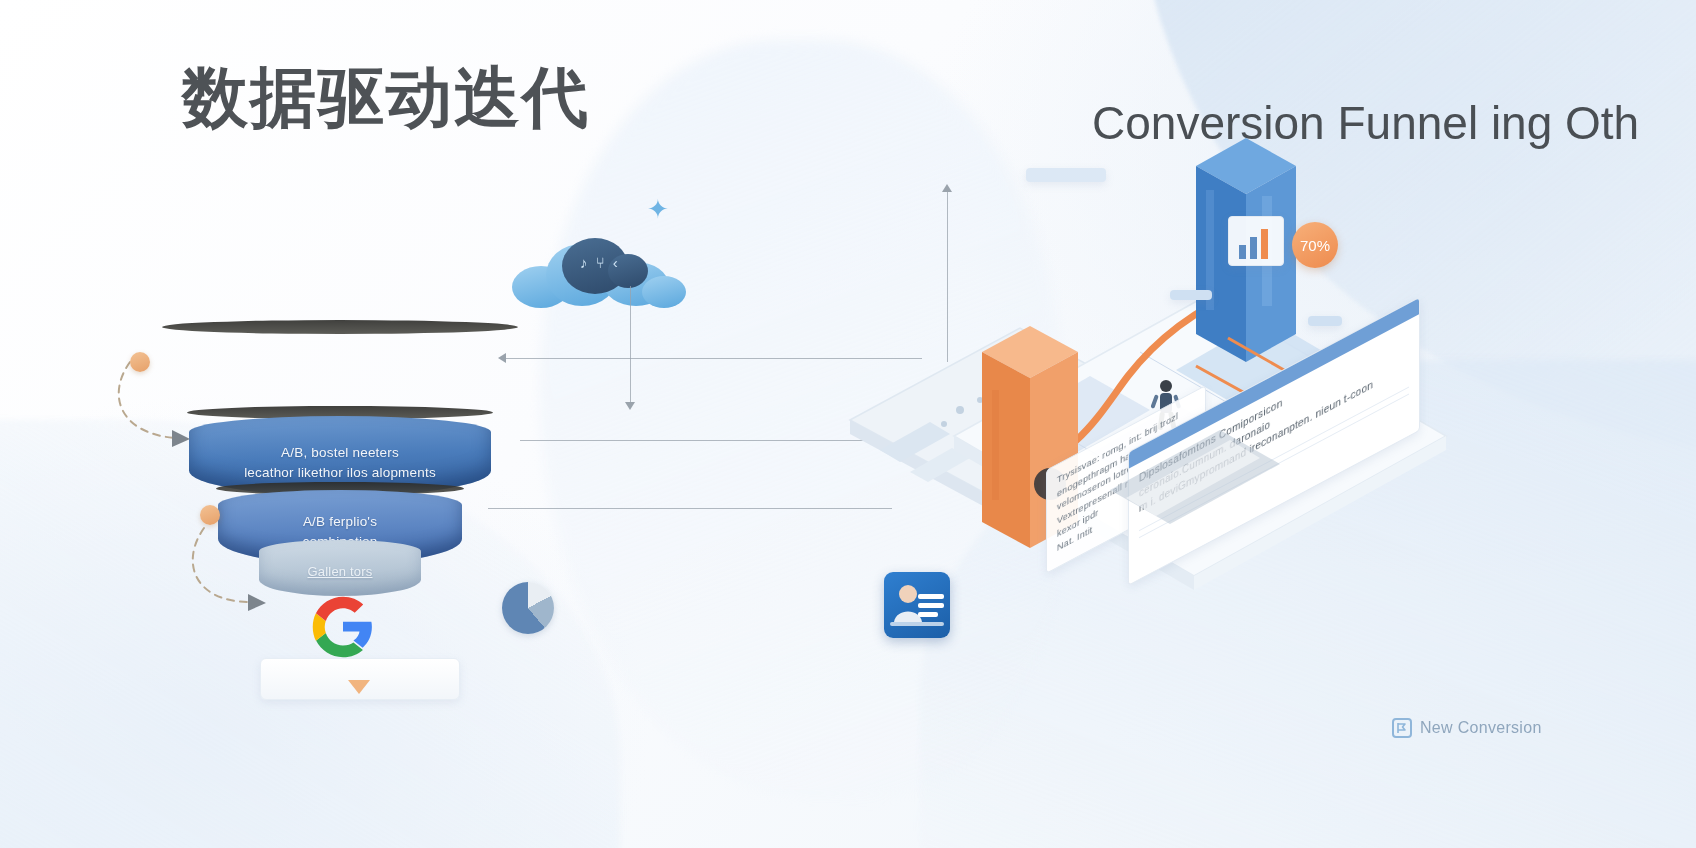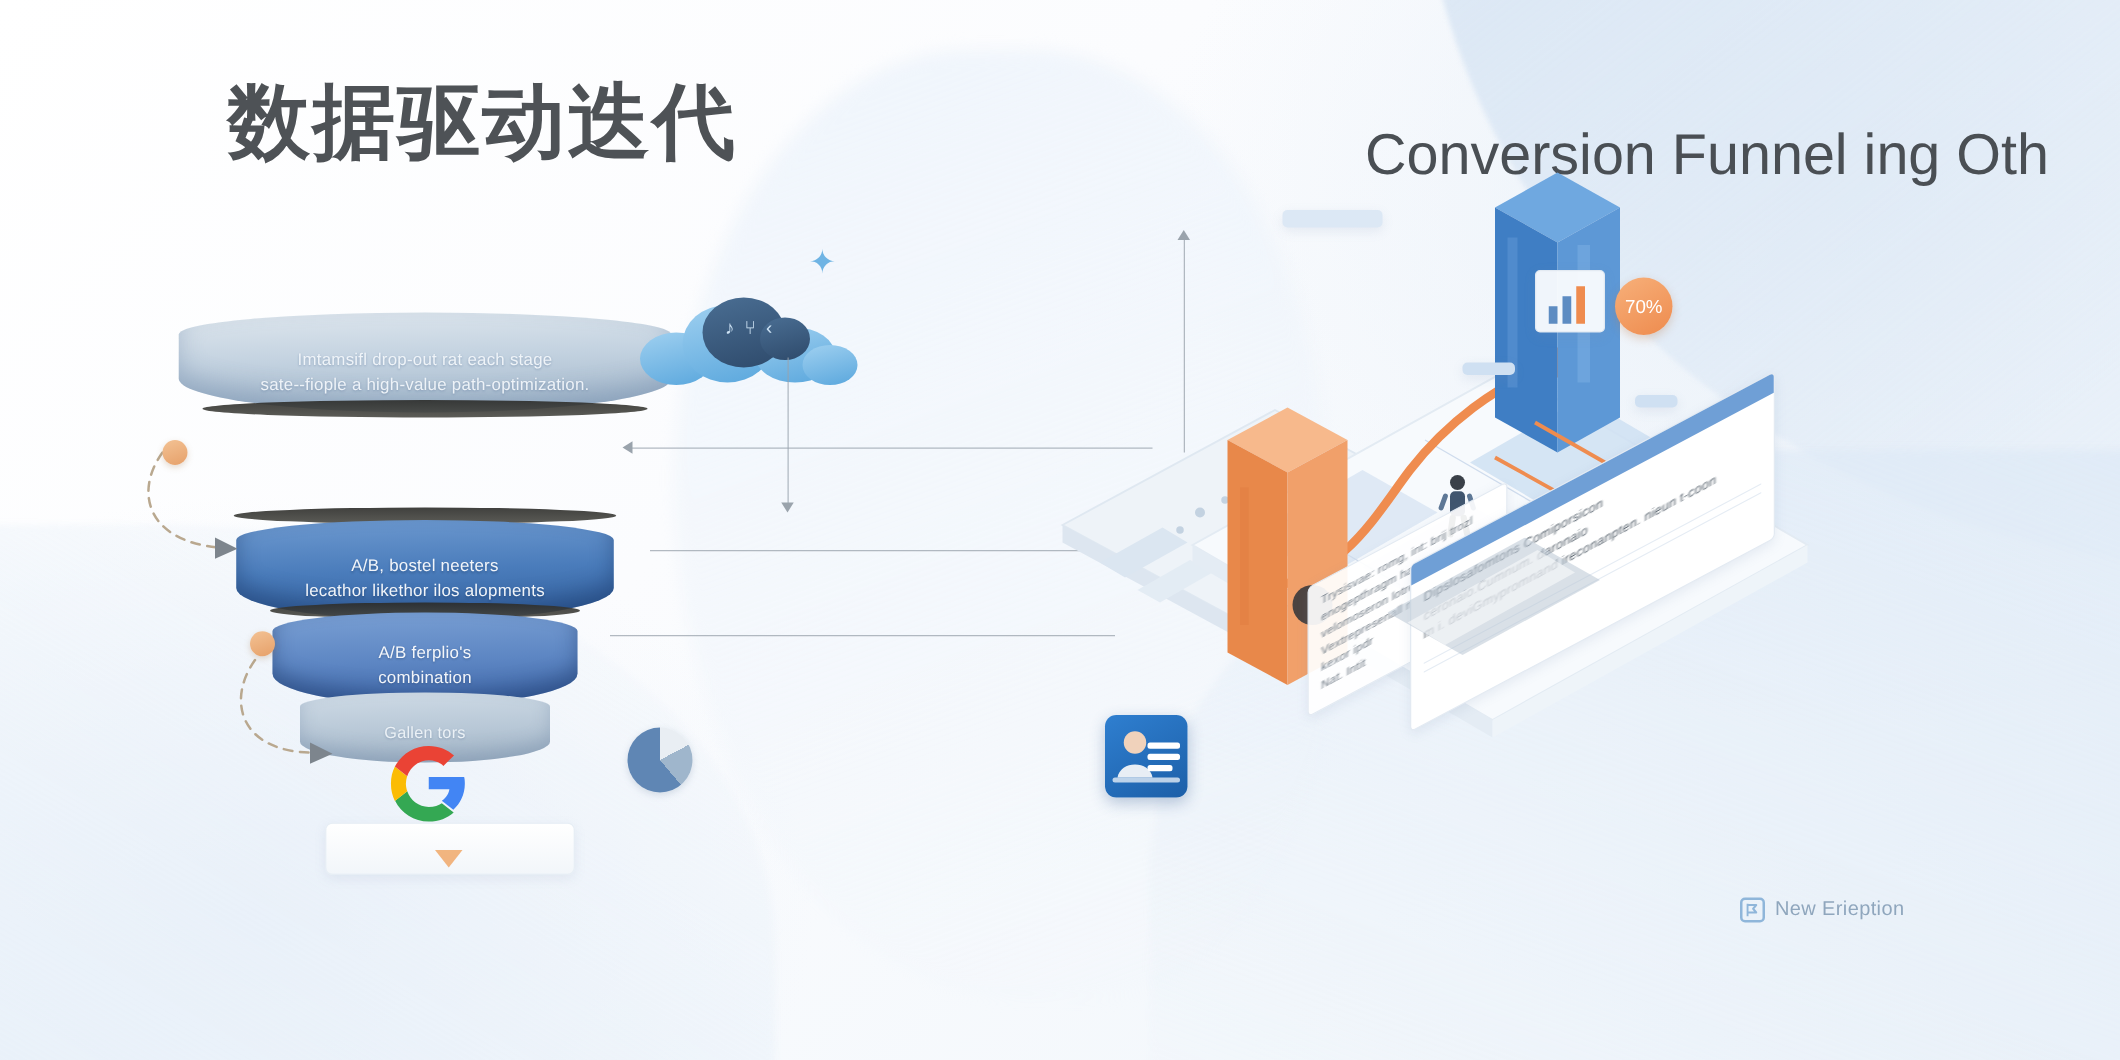--- a/index.html
+++ b/index.html
@@ -103,25 +103,26 @@
   }
   .l4 .lbl { padding-top: 14px; }
   .l5 {
     top: 322px; width: 244px; height: 74px;
     background: linear-gradient(178deg, #7aa0d4 0%, #5d86c3 52%, #3f67a9 100%);
     border-radius: 50% / 20% 20% 34% 34%;
     box-shadow: inset 0 -9px 16px rgba(15,40,85,0.40);
   }
   .l5 .lbl { padding-top: 10px; }
   .l6 {
-    top: 386px; width: 200px; height: 56px;
+    top: 372px; width: 162px; height: 56px;
     background: linear-gradient(178deg, #cfdbe6 0%, #b7c7d6 55%, #9fb2c4 100%);
     border-radius: 50% / 20% 20% 30% 30%;
     color: #f0f5f9; font-size: 13px;
     box-shadow: inset 0 -7px 14px rgba(90,115,150,0.28);
+    text-decoration: underline;
   }
   .l6 .lbl { padding-top: 8px; text-shadow: 0 1px 2px rgba(80,105,140,0.4); }
   
   .rim { position: absolute; left: 50%; transform: translateX(-50%);
          border-radius: 50%; background: linear-gradient(180deg, #2b2b28, #4a4a44); opacity: 0.9; }
   .rim1 { top: 152px; width: 356px; height: 14px; }
   .rim2 { top: 238px; width: 306px; height: 13px; }
   .rim3 { top: 314px; width: 248px; height: 13px; }
 
   
@@ -230,24 +231,20 @@
 
   <div class="swoosh sw1"></div>
   <div class="swoosh sw2"></div>
   <div class="swoosh sw3"></div>
   <div class="swoosh sw4"></div>
 
   <div id="title-cn">数据驱动迭代</div>
   <div id="title-en">Conversion Funnel ing Oth</div>
 
   <div id="funnel">
-    <div class="layer l2">
-      <span class="lbl" style="white-space:pre-line;">Imtamsifl drop-out rat each stage
-sate--fiople a high-value path-optimization.</span>
-    </div>
     <div class="rim rim1"></div>
     <div class="rim rim2"></div>
     <div class="layer l4">
       <span class="lbl" style="white-space:pre-line;">A/B, bostel neeters
 lecathor likethor ilos alopments</span>
     </div>
     <div class="rim rim3"></div>
     <div class="layer l5">
       <span class="lbl" style="white-space:pre-line;">A/B ferplio's
 combination</span>
@@ -420,16 +417,16 @@
       <rect x="6" y="50" width="54" height="4" rx="2" fill="#ffffff" opacity="0.7"></rect>
     </svg>
   </div>
 
   <div id="watermark">
     <span class="wm-mark">
       <svg width="10" height="12" viewBox="0 0 10 12">
         <path d="M1 1 L1 11 M1 2 L8 2 L5.5 5 L8 8 L1 8" fill="none" stroke="#8fb6da" stroke-width="1.6" stroke-linejoin="round"></path>
       </svg>
     </span>
-    <span>New Erieption</span>
+    <span>New Conversion</span>
   </div>
 
 </div>
 
 </body></html>

